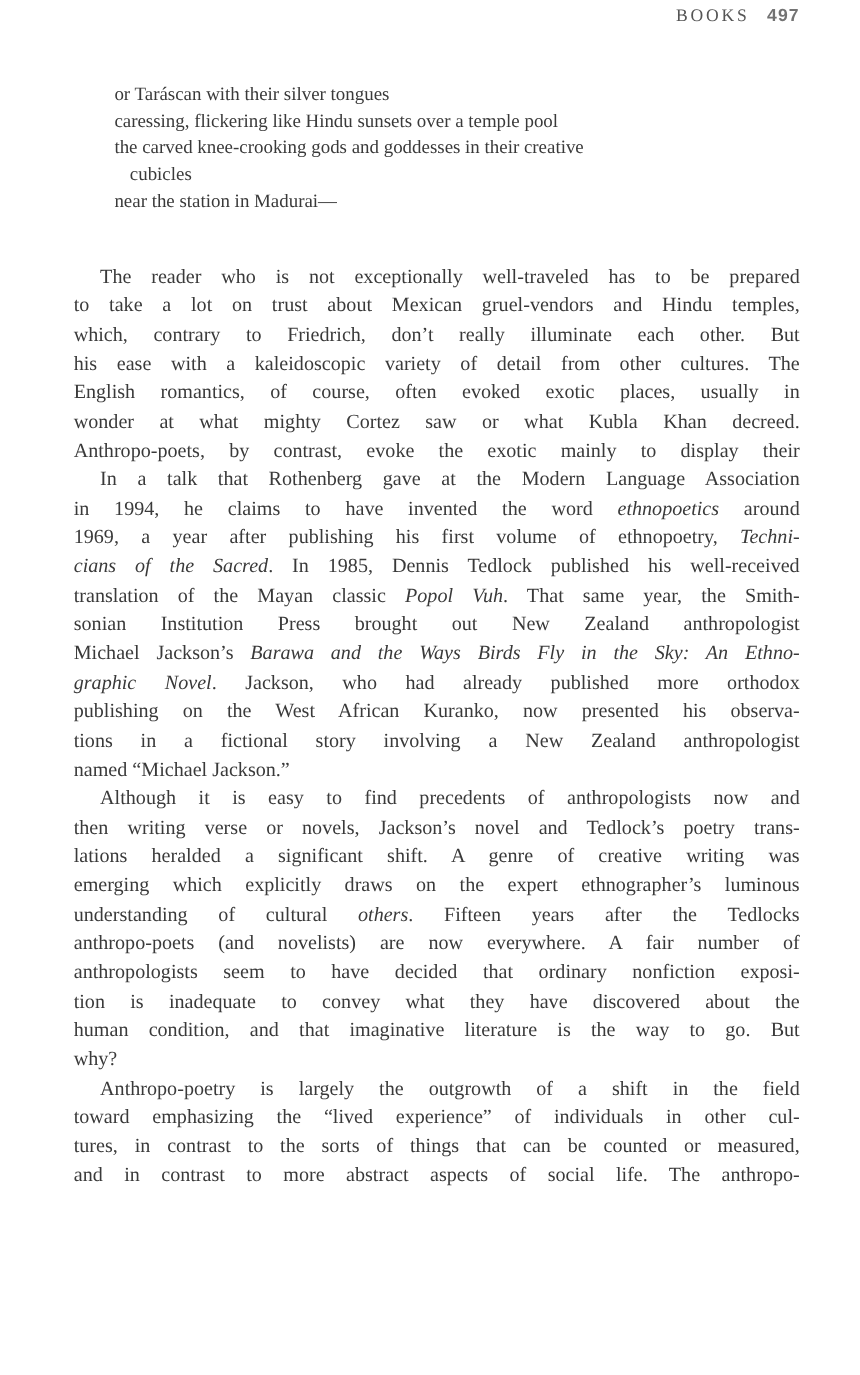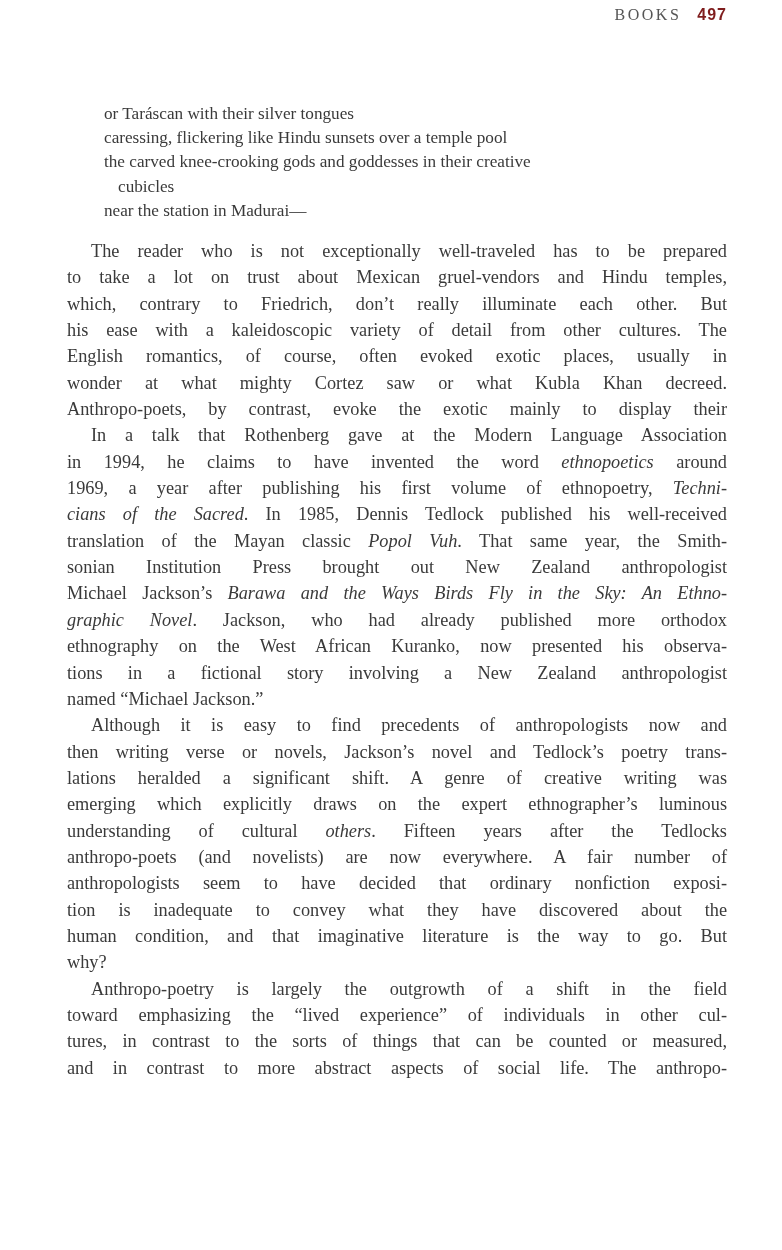--- a/index.html
+++ b/index.html
@@ -27,25 +27,25 @@
     .running-head .section {
       font-family: "Liberation Serif", serif;
       letter-spacing: 2.5px;
       margin-top: 40px;
     }
     .running-head .pageno {
       font-family: "Liberation Sans", "DejaVu Sans", sans-serif;
       font-weight: bold;
       letter-spacing: 1px;
       margin-left: 10px;
-      color: #7f1d1d;
+      color: #737373;
     }
     .verse {
       position: absolute;
-      top: 102px;
+      top: 74px;
       left: 104px;
       width: 600px;
       font-size: 17.2px;
       line-height: 24.2px;
     }
     .verse .vline { display: block; white-space: nowrap; }
     .verse .vline.turnover { padding-left: 14px; }
 
     .body-text {
       position: absolute;
@@ -106,21 +106,21 @@
     </p>
     <p>
       <span class="line first">In a talk that Rothenberg gave at the Modern Language Association</span>
       <span class="line">in 1994, he claims to have invented the word <em>ethnopoetics</em> around</span>
       <span class="line">1969, a year after publishing his first volume of ethnopoetry, <em>Techni-</em></span>
       <span class="line"><em>cians of the Sacred</em>. In 1985, Dennis Tedlock published his well-received</span>
       <span class="line">translation of the Mayan classic <em>Popol Vuh</em>. That same year, the Smith-</span>
       <span class="line">sonian Institution Press brought out New Zealand anthropologist</span>
       <span class="line">Michael Jackson’s <em>Barawa and the Ways Birds Fly in the Sky: An Ethno-</em></span>
       <span class="line"><em>graphic Novel</em>. Jackson, who had already published more orthodox</span>
-      <span class="line">ethnography on the West African Kuranko, now presented his observa-</span>
+      <span class="line">publishing on the West African Kuranko, now presented his observa-</span>
       <span class="line">tions in a fictional story involving a New Zealand anthropologist</span>
       <span class="line last">named “Michael Jackson.”</span>
     </p>
     <p>
       <span class="line first">Although it is easy to find precedents of anthropologists now and</span>
       <span class="line">then writing verse or novels, Jackson’s novel and Tedlock’s poetry trans-</span>
       <span class="line">lations heralded a significant shift. A genre of creative writing was</span>
       <span class="line">emerging which explicitly draws on the expert ethnographer’s luminous</span>
       <span class="line">understanding of cultural <em>others</em>. Fifteen years after the Tedlocks</span>
       <span class="line">anthropo-poets (and novelists) are now everywhere. A fair number of</span>

